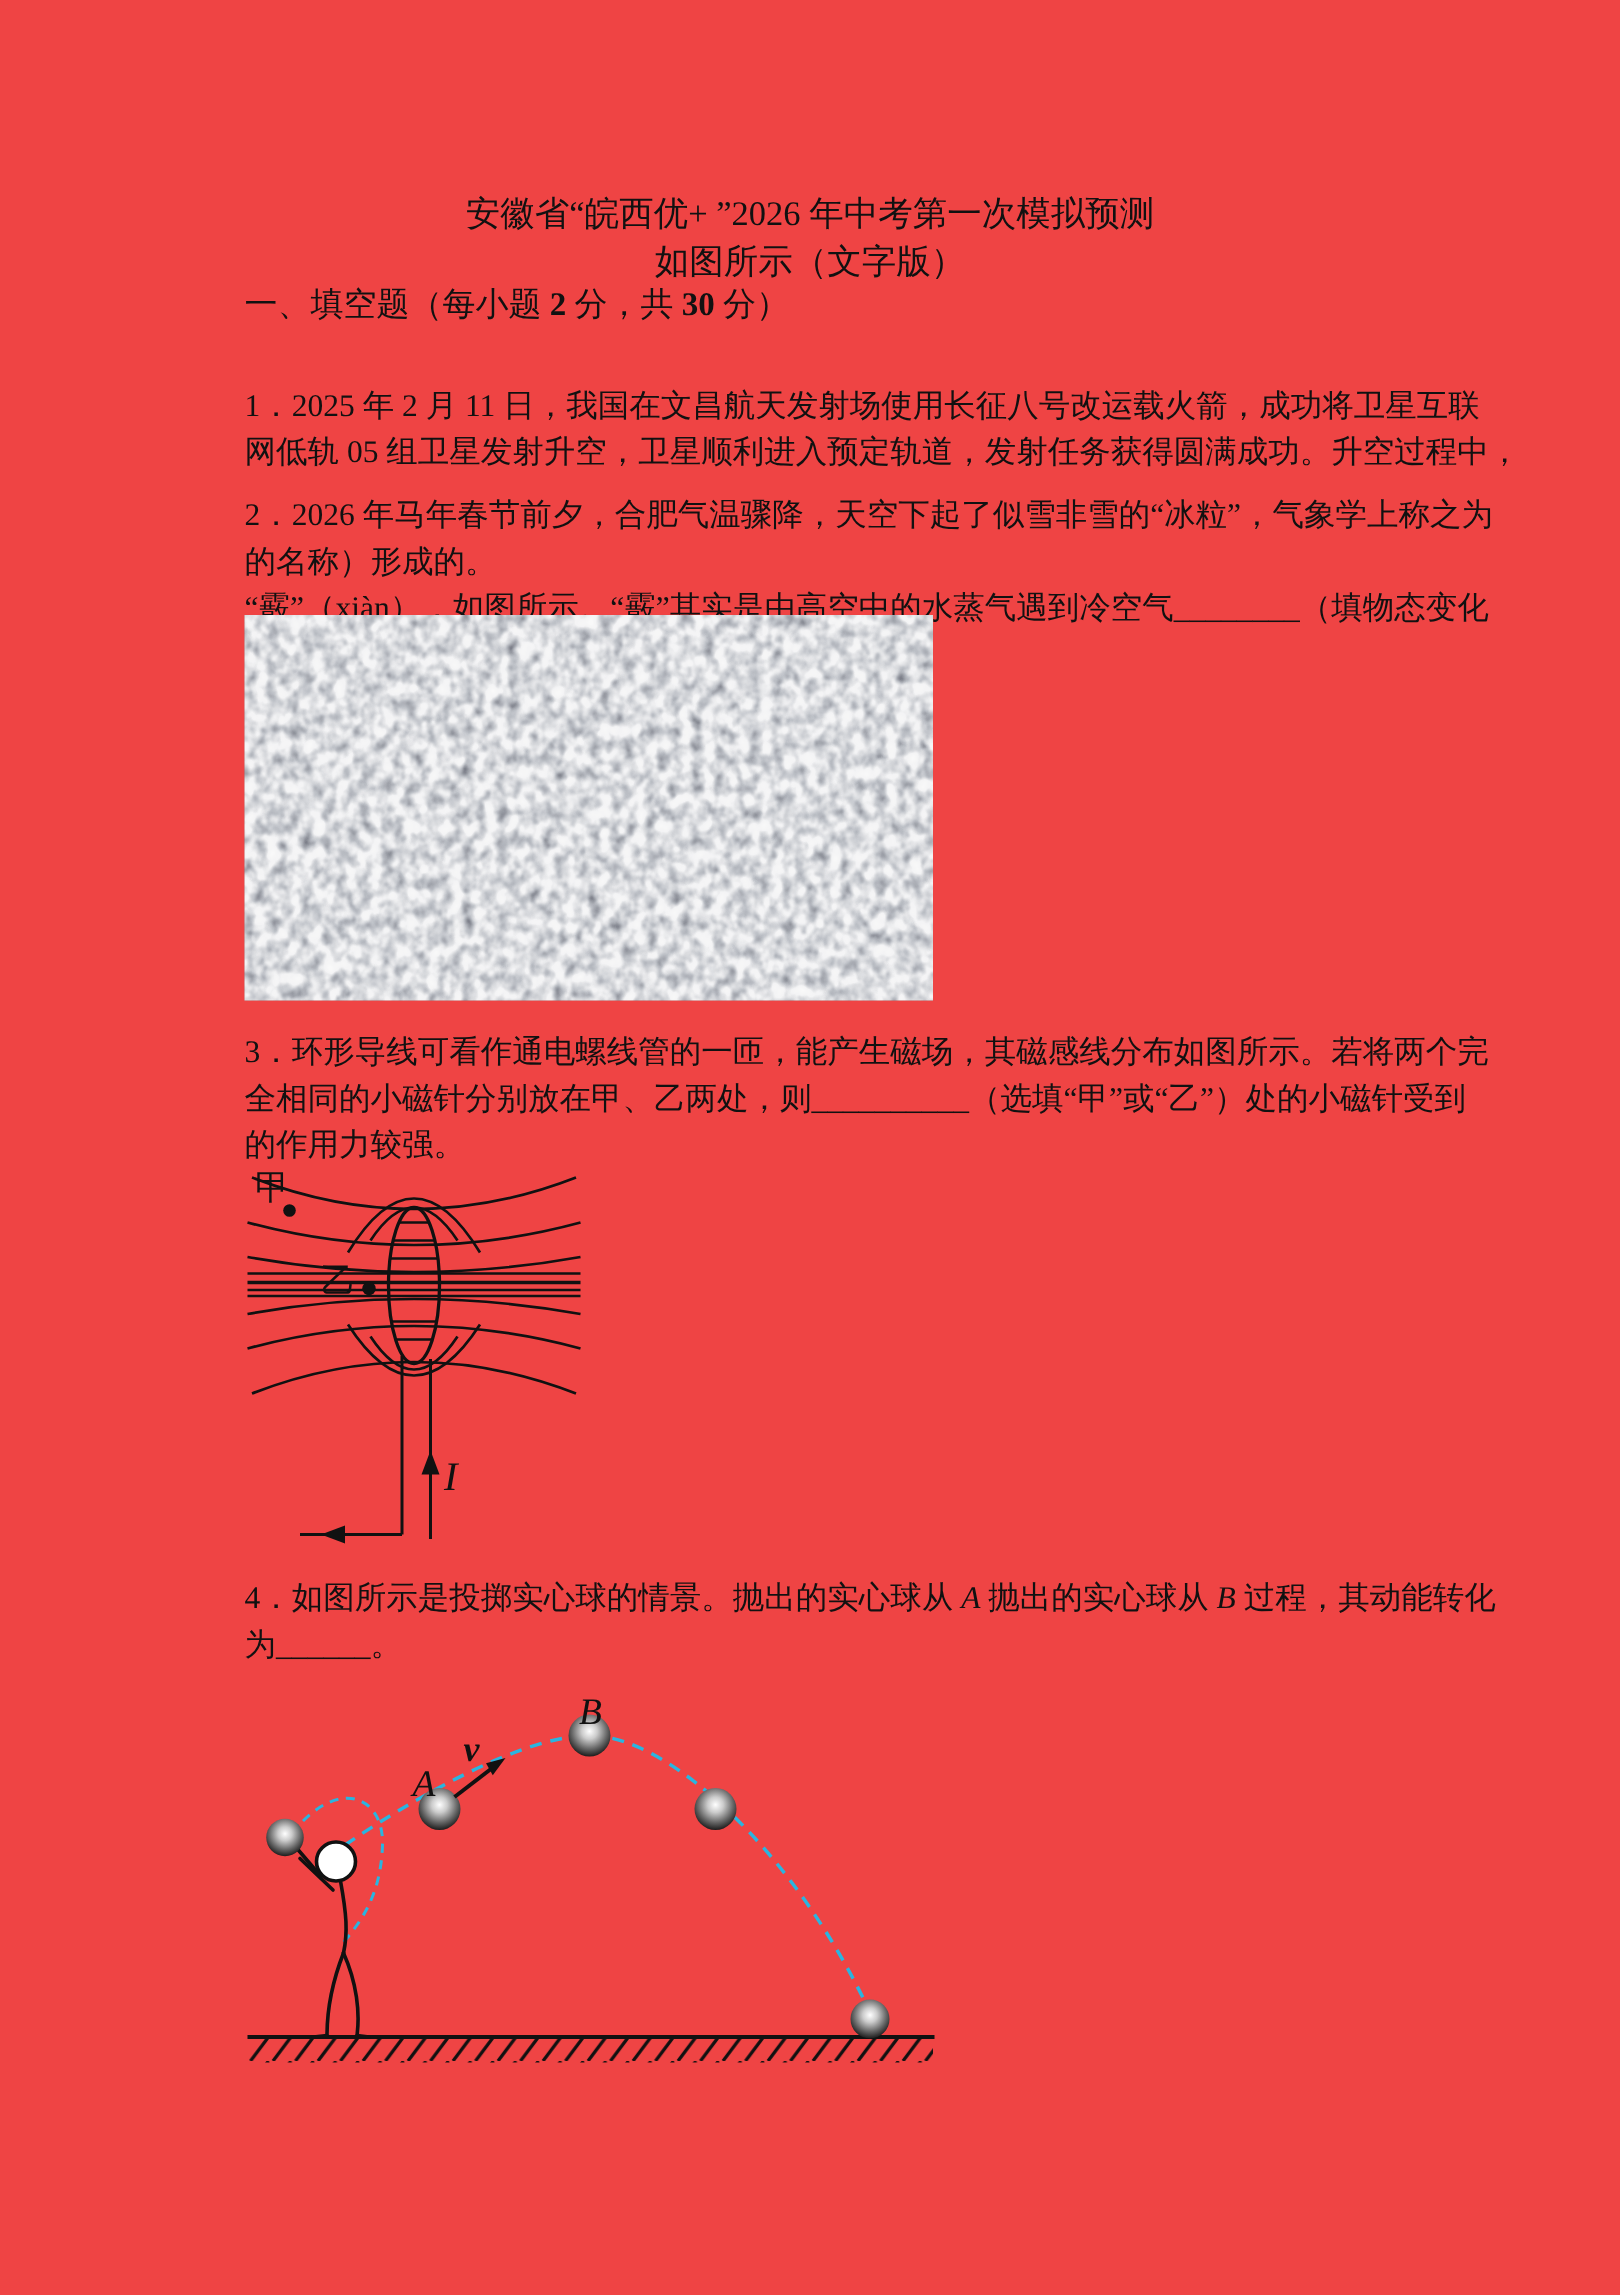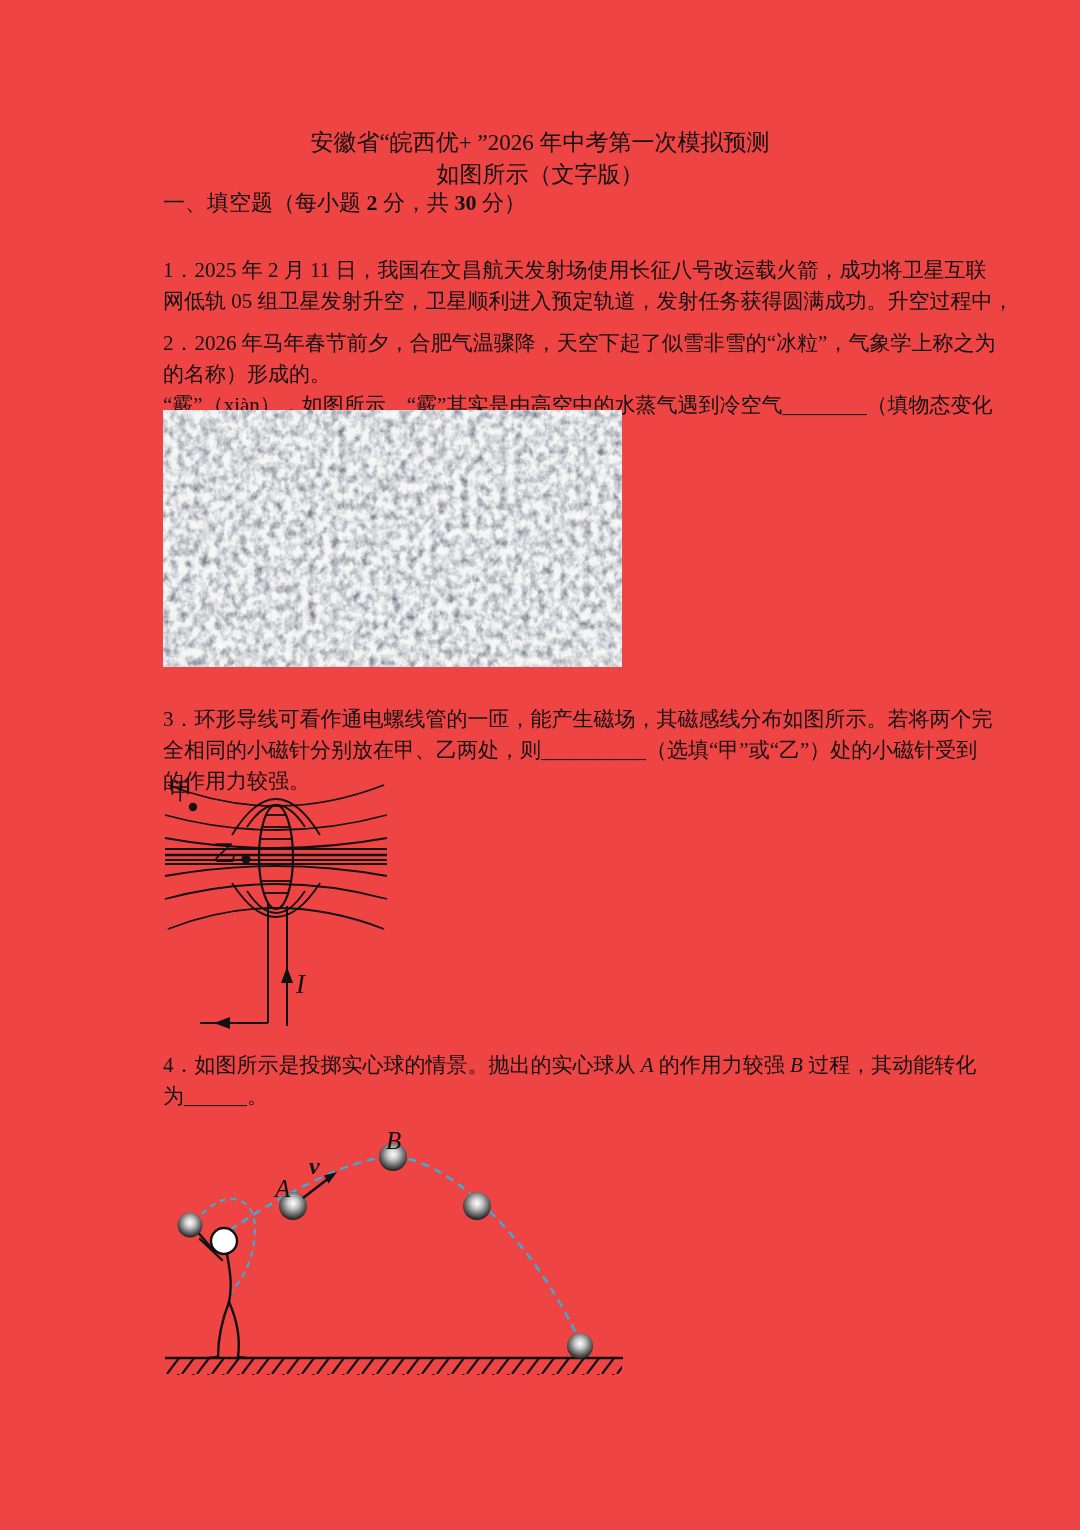--- a/index.html
+++ b/index.html
@@ -10,21 +10,21 @@
   .title-line{position:absolute;left:0;width:100%;text-align:center;font-size:23px;white-space:pre;}
   .t1{top:127px;}
   .t2{top:159px;}
   .section-heading{position:absolute;left:163px;top:188px;font-size:22px;white-space:pre;}
   .section-heading .b{font-weight:bold;}
   .q{position:absolute;left:163px;font-size:21px;}
   .q .line{height:31px;line-height:31px;white-space:pre;}
   .it{font-style:italic;}
   #q1{top:219px;margin-top:36px;}
   #q2{top:328px;}
-  #q3{top:704px;}
+  #q3{top:686px;}
   #q4{top:1050px;}
   .fig-photo{position:absolute;left:163px;top:410px;}
   .fig-field{position:absolute;left:150px;top:773px;}
   .fig-throw{position:absolute;left:150px;top:1118px;}
   svg{display:block;}
   .ink{stroke:#111111;fill:none;}
 </style>
 </head>
 <body>
 
@@ -105,21 +105,21 @@
     <polygon fill="#111111" points="64,250 80,244 80,256"></polygon>
     <polygon fill="#111111" points="137,194 131,210 143,210"></polygon>
     <circle cx="43" cy="34" r="4.2" fill="#111111"></circle>
     <circle cx="96" cy="86" r="4.5" fill="#111111"></circle>
     <text x="20" y="26" font-size="23" fill="#111111">甲</text>
     <text x="64" y="88" font-size="23" fill="#111111">乙</text>
     <text x="146" y="220" font-size="27" font-style="italic" fill="#111111">I</text>
   </svg>
 
   <div class="q" id="q4">
-    <div class="line"><span>4．如图所示是投掷实心球的情景。抛出的实心球从 </span><span class="it">A</span><span> 的作用力较强 </span><span class="it">B</span><span> 过程，其动能转化</span></div>
+    <div class="line"><span>4．如图所示是投掷实心球的情景。抛出的实心球从 </span><span class="it">A</span><span> 抛出的实心球从 </span><span class="it">B</span><span> 过程，其动能转化</span></div>
     <div class="line">为______。</div>
   </div>
 
   <svg class="fig-throw" width="485" height="280" viewBox="0 0 485 280">
     <defs>
       <radialGradient id="ballG" cx="0.5" cy="0.4" r="0.62">
         <stop offset="0" stop-color="#ffffff"></stop>
         <stop offset="0.3" stop-color="#cccccc"></stop>
         <stop offset="0.68" stop-color="#666666"></stop>
         <stop offset="1" stop-color="#141414"></stop>

